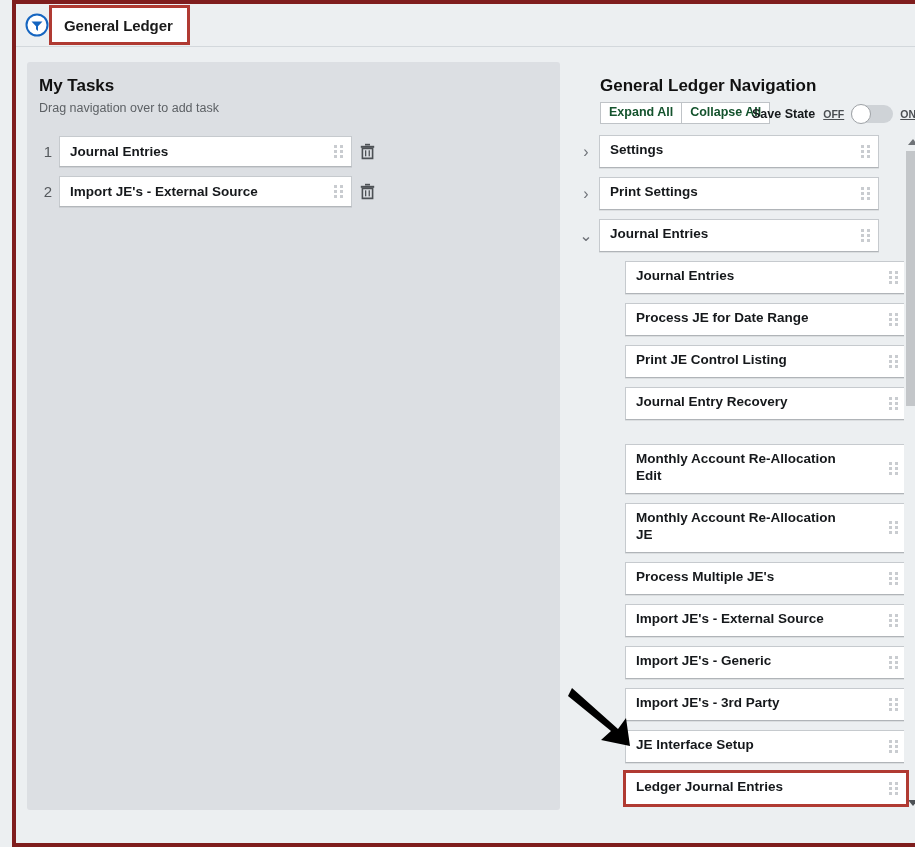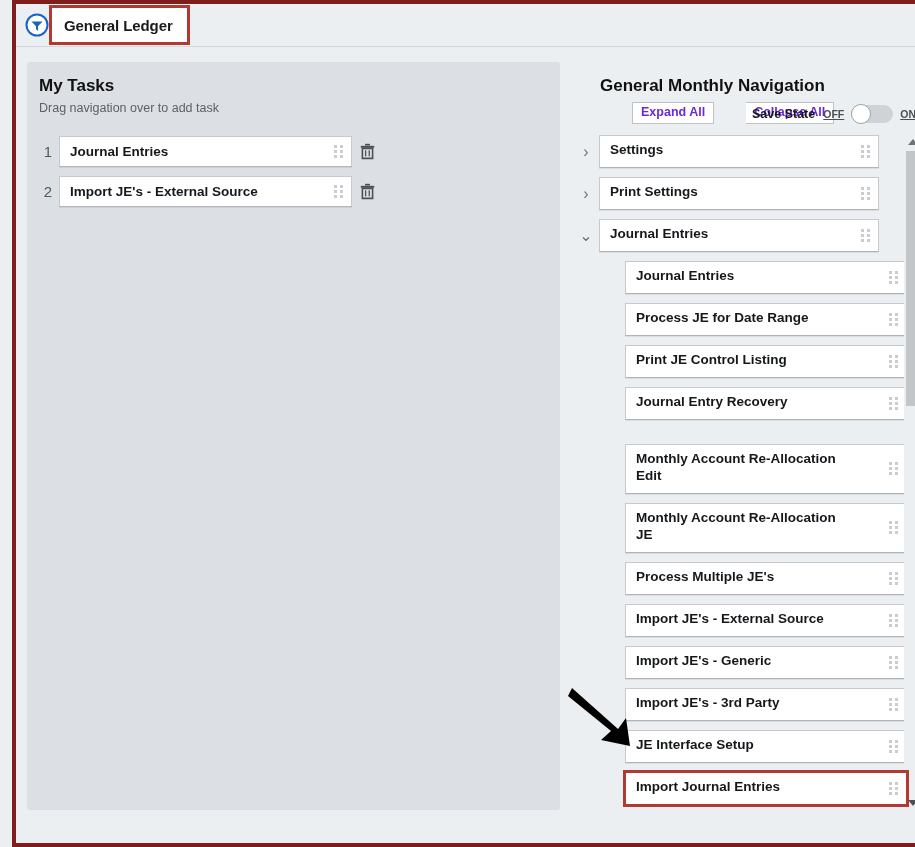--- a/index.html
+++ b/index.html
@@ -148,28 +148,27 @@
   }
   .btn-group {
     position: absolute;
     left: 27px; top: 40px;
     display: flex;
   }
   .btn-group button {
     font-family: "Liberation Sans", sans-serif;
     font-size: 12.5px;
     font-weight: bold;
-    color: #6d28d9;
+    color: #14532d;
     background: #ffffff;
     border: 1px solid #bfc3c7;
     padding: 3px 8px 4px;
     cursor: pointer;
     height: 22px;
     line-height: 13px;
-    margin-left: 32px;
   }
   .btn-group button + button { border-left: none; }
 
   .savestate {
     position: absolute;
     left: 179px; top: 41px;
     display: flex;
     align-items: center;
     height: 21px;
     text-align: center;
@@ -365,21 +364,21 @@
           <rect x="0.8" y="2.8" width="13.4" height="2" fill="#4d5155"></rect>
           <path d="M2.4 5.4 h10.2 v10 h-10.2 z" fill="none" stroke="#4d5155" stroke-width="1.6"></path>
           <rect x="5" y="7.3" width="1.3" height="6" fill="#4d5155"></rect>
           <rect x="8.6" y="7.3" width="1.3" height="6" fill="#4d5155"></rect>
         </svg>
       </div>
     </div>
   </div>
 
   <div class="nav-panel">
-    <div class="nav-title">General Monthly Navigation</div>
+    <div class="nav-title">General Ledger Navigation</div>
 
     <div class="btn-group">
       <button>Expand All</button>
       <button>Collapse All</button>
     </div>
 
     <div class="savestate">
       <span class="ss-label">Save State</span>
       <span class="ss-off">OFF</span>
       <span class="toggle">
@@ -585,21 +584,21 @@
                 <i></i>
                 <i></i>
                 <i></i>
                 <i></i>
               </span>
           </div>
         </div>
 
         <div class="nav-item level2">
           <div class="nav-box highlight">
-            <span class="lbl">Import Journal Entries</span>
+            <span class="lbl">Ledger Journal Entries</span>
             <span class="grip">
                 <i></i>
                 <i></i>
                 <i></i>
                 <i></i>
                 <i></i>
                 <i></i>
               </span>
           </div>
         </div>

